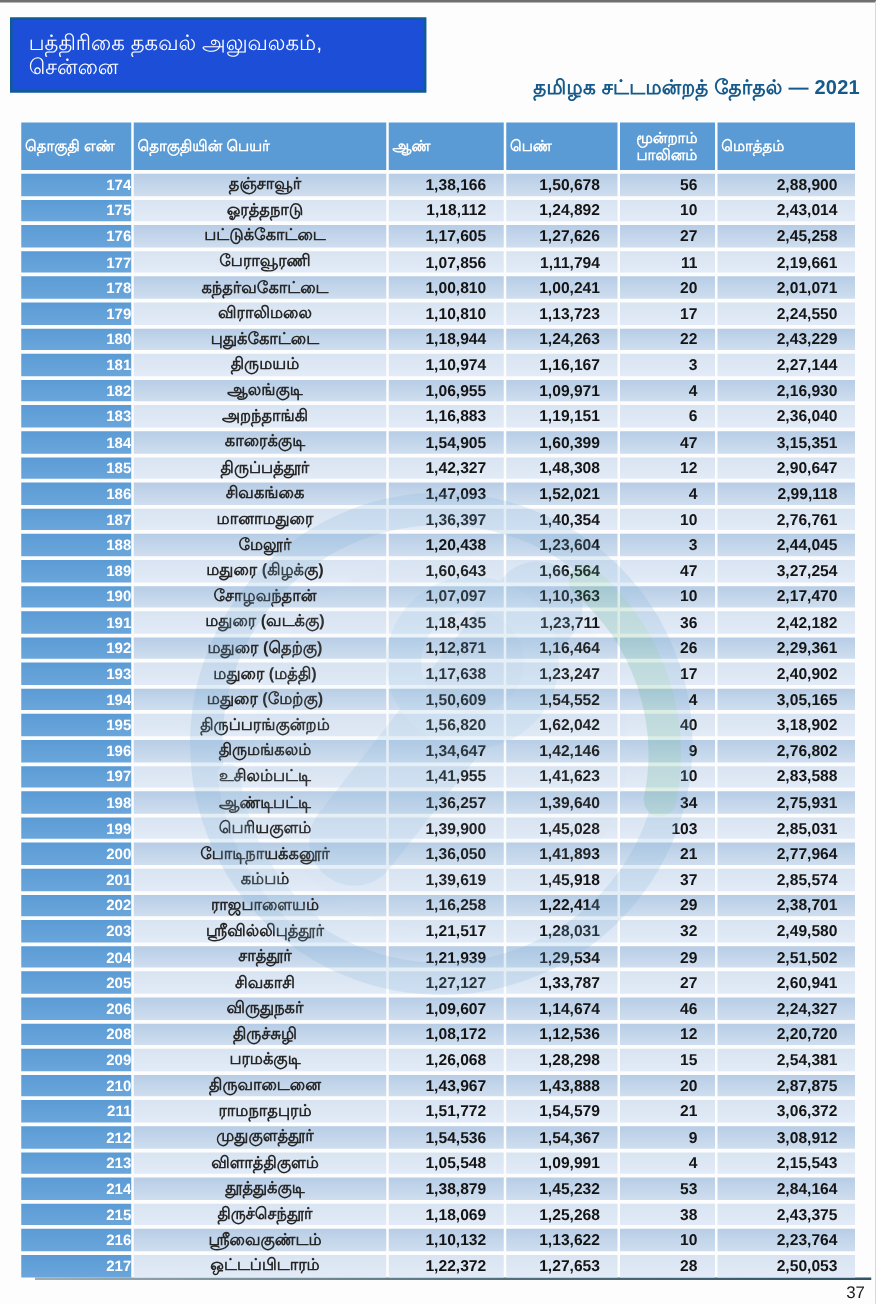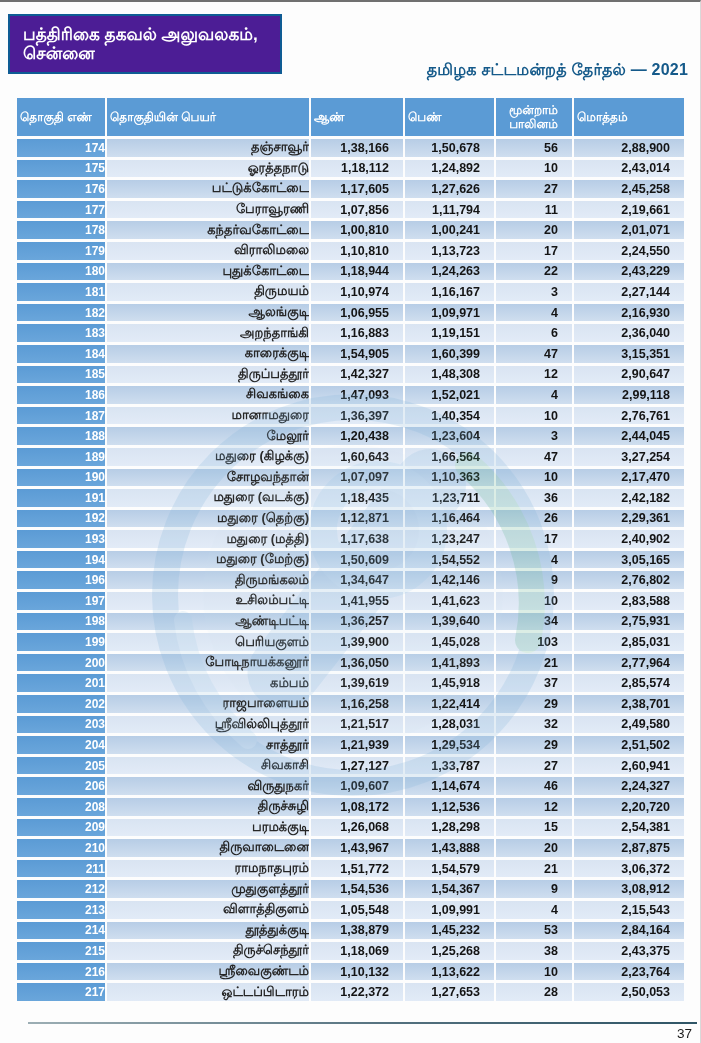--- a/index.html
+++ b/index.html
@@ -4,43 +4,43 @@
 <style>
   html,body{margin:0;padding:0;}
   body{
     width:701px;height:1043px;position:relative;overflow:hidden;
     background:#fdfdfd;box-sizing:border-box;
     border-top:2px solid #707070;border-right:1px solid #d9d9d9;
     font-family:"Liberation Sans",sans-serif;
   }
   .header{display:flex;justify-content:space-between;align-items:center;padding:5px 12px 0 8px;}
   .office-box{
-    background:#4c1d95;border:2px solid #0f5c94;color:#ffffff;
-    font-weight:bold;font-size:17px;line-height:1.1;
-    padding:10px 12px 9px 13px;width:274px;box-sizing:border-box;
+    background:#1d4ed8;border:2px solid #0f5c94;color:#ffffff;
+    font-weight:normal;font-size:17px;line-height:1.1;
+    padding:10px 12px 9px 13px;width:333px;box-sizing:border-box;
   }
   .election-title{color:#155a8a;font-weight:bold;font-size:16px;letter-spacing:.2px;padding-top:6px;margin-top:48px;}
 
   .table-wrap{margin:14px 15px 0 15px;position:relative;z-index:1;}
   table{border-collapse:separate;border-spacing:2px 3px;width:671px;table-layout:fixed;}
   col.c-num{width:88px;} col.c-name{width:202px;} col.c-male{width:92px;}
   col.c-female{width:89px;} col.c-third{width:76px;} col.c-total{width:110px;}
   th{
     background:#5b9bd5;color:#ffffff;font-weight:bold;font-size:12px;line-height:1.18;
     padding:3px 3px;vertical-align:middle;height:32px;text-align:left;overflow:hidden;
   }
   th.h-third{text-align:center;padding-left:2px;}
   td{height:17.6px;overflow:hidden;white-space:nowrap;vertical-align:middle;padding:0;}
   .band-dark td{background:linear-gradient(180deg,#b7cde6 0%,#cfdeef 100%);}
   .band-light td{background:linear-gradient(180deg,#d9e4f2 0%,#e2ebf7 100%);}
   td.num-cell{
     background:linear-gradient(180deg,#5b9bd5 0%,#6aa6db 100%) !important;
     color:#ffffff;font-weight:bold;font-size:12px;text-align:right;
   }
-  td.name-cell{font-weight:bold;color:#262626;font-size:13px;text-align:right;padding-left:8px;}
+  td.name-cell{font-weight:bold;color:#262626;font-size:13px;text-align:center;padding-left:8px;}
   td.val-cell{font-weight:bold;color:#141414;font-size:12.5px;text-align:right;padding-right:14px;}
 
   .watermark{position:absolute;left:128px;top:368px;width:450px;height:450px;z-index:2;opacity:.20;pointer-events:none;}
 
   .footer-line{
     position:absolute;left:28px;right:3px;top:1020px;height:2px;
     background:linear-gradient(90deg,#9caeb4 0%,#53707e 55%,#2f5566 100%);
   }
   .page-number{position:absolute;right:8px;top:1024px;font-size:13.5px;color:#1a1a1a;}
 </style>
@@ -236,20 +236,28 @@
           <td class="val-cell">2,40,902</td>
         </tr>
         <tr class="band-dark">
           <td class="num-cell">194</td>
           <td class="name-cell">மதுரை (மேற்கு)</td>
           <td class="val-cell">1,50,609</td>
           <td class="val-cell">1,54,552</td>
           <td class="val-cell">4</td>
           <td class="val-cell">3,05,165</td>
         </tr>
+        <tr class="band-light">
+          <td class="num-cell">195</td>
+          <td class="name-cell">திருப்பரங்குன்றம்</td>
+          <td class="val-cell">1,56,820</td>
+          <td class="val-cell">1,62,042</td>
+          <td class="val-cell">40</td>
+          <td class="val-cell">3,18,902</td>
+        </tr>
         <tr class="band-dark">
           <td class="num-cell">196</td>
           <td class="name-cell">திருமங்கலம்</td>
           <td class="val-cell">1,34,647</td>
           <td class="val-cell">1,42,146</td>
           <td class="val-cell">9</td>
           <td class="val-cell">2,76,802</td>
         </tr>
         <tr class="band-light">
           <td class="num-cell">197</td>

